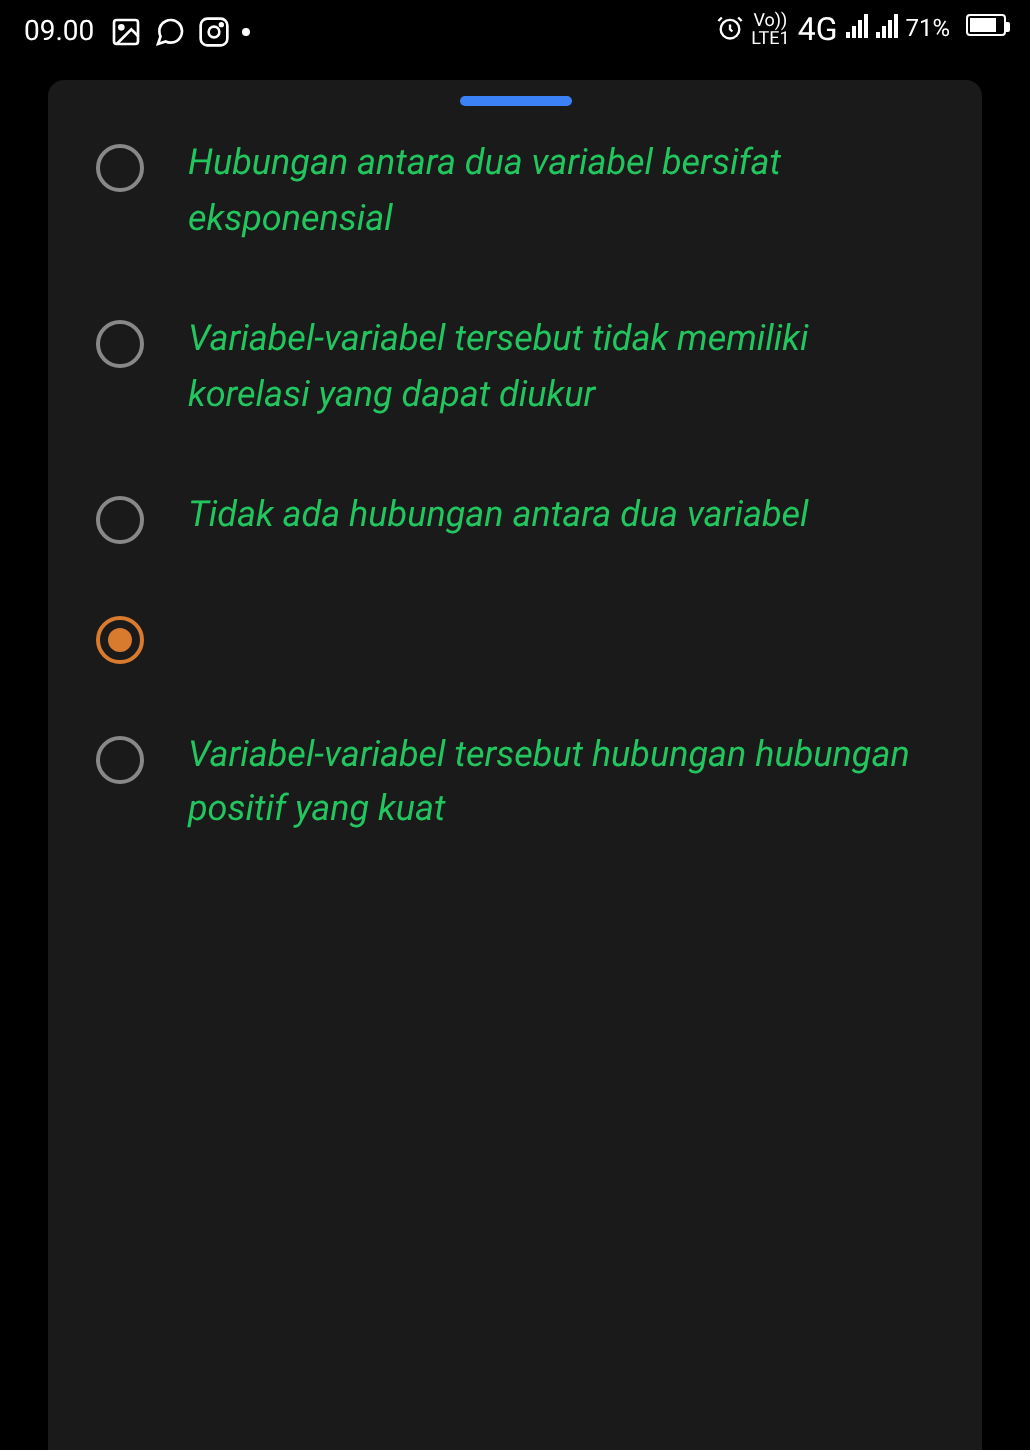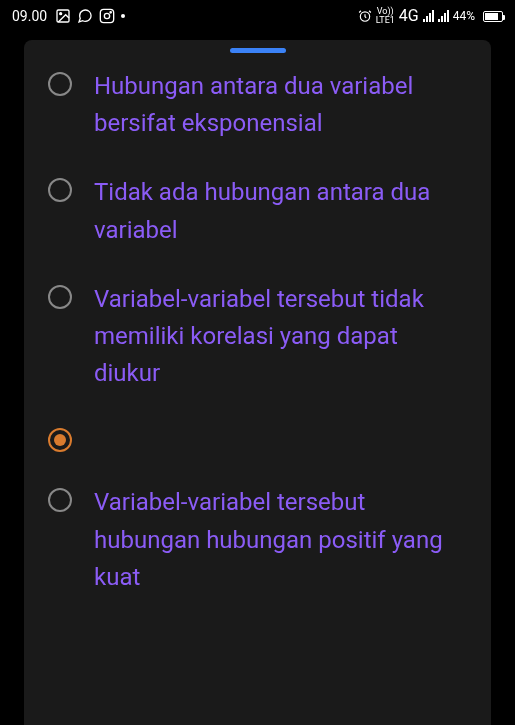--- a/index.html
+++ b/index.html
@@ -14,21 +14,21 @@
     .status-bar {
       height: 32px;
       display: flex;
       justify-content: space-between;
       align-items: center;
       padding: 0 12px;
       font-size: 14px;
       color: #fff;
     }
     .status-left { display: flex; align-items: center; gap: 8px; }
-    .status-right { display: flex; align-items: center; gap: 4px; font-size: 12px; }
+    .status-right { display: flex; align-items: flex-start; gap: 4px; font-size: 12px; }
     .status-icons { display: flex; gap: 6px; align-items: center; }
     .dot { width: 4px; height: 4px; background: #fff; border-radius: 50%; }
     .card {
       margin: 8px 24px 0 24px;
       background: #1a1a1a;
       border-radius: 8px 8px 0 0;
       padding: 28px 24px 24px 24px;
       height: calc(100% - 40px);
       position: relative;
     }
@@ -73,23 +73,24 @@
     }
     .radio.selected { border-color: #d97b2e; }
     .radio.selected::after {
       content: '';
       width: 12px;
       height: 12px;
       background: #d97b2e;
       border-radius: 50%;
     }
     .option-text {
-      font-size: 24px;
+      font-size: 18px;
       line-height: 1.55;
-      color: #8b5cf6;
+      color: #22c55e;
+      font-style: italic;
     }
     .net-label { font-size: 9px; line-height: 1; }
     .signal-bars { display: inline-flex; align-items: flex-end; gap: 1px; height: 12px; }
     .signal-bars span { width: 2px; background: #fff; }
     .signal-bars span:nth-child(1){height:3px}
     .signal-bars span:nth-child(2){height:6px}
     .signal-bars span:nth-child(3){height:9px}
     .signal-bars span:nth-child(4){height:12px}
     .battery { display: inline-flex; align-items: center; }
     .battery-body {
@@ -140,43 +141,43 @@
         <span></span>
         <span></span>
         <span></span>
       </span>
     <span class="signal-bars">
         <span></span>
         <span></span>
         <span></span>
         <span></span>
       </span>
-    <span>44%</span>
+    <span>71%</span>
     <span class="battery">
         <span class="battery-body">
           <span class="battery-fill"></span>
         </span>
       </span>
   </div>
 </div>
 
 <div class="card">
   <div class="handle"></div>
   <div class="options">
     <label class="option">
       <span class="radio"></span>
       <span class="option-text">Hubungan antara dua variabel bersifat eksponensial</span>
     </label>
     <label class="option">
       <span class="radio"></span>
-      <span class="option-text">Tidak ada hubungan antara dua variabel</span>
+      <span class="option-text">Variabel-variabel tersebut tidak memiliki korelasi yang dapat diukur</span>
     </label>
     <label class="option">
       <span class="radio"></span>
-      <span class="option-text">Variabel-variabel tersebut tidak memiliki korelasi yang dapat diukur</span>
+      <span class="option-text">Tidak ada hubungan antara dua variabel</span>
     </label>
     <label class="option">
       <span class="radio selected"></span>
     </label>
     <label class="option">
       <span class="radio"></span>
       <span class="option-text">Variabel-variabel tersebut hubungan hubungan positif yang kuat</span>
     </label>
   </div>
 </div>

